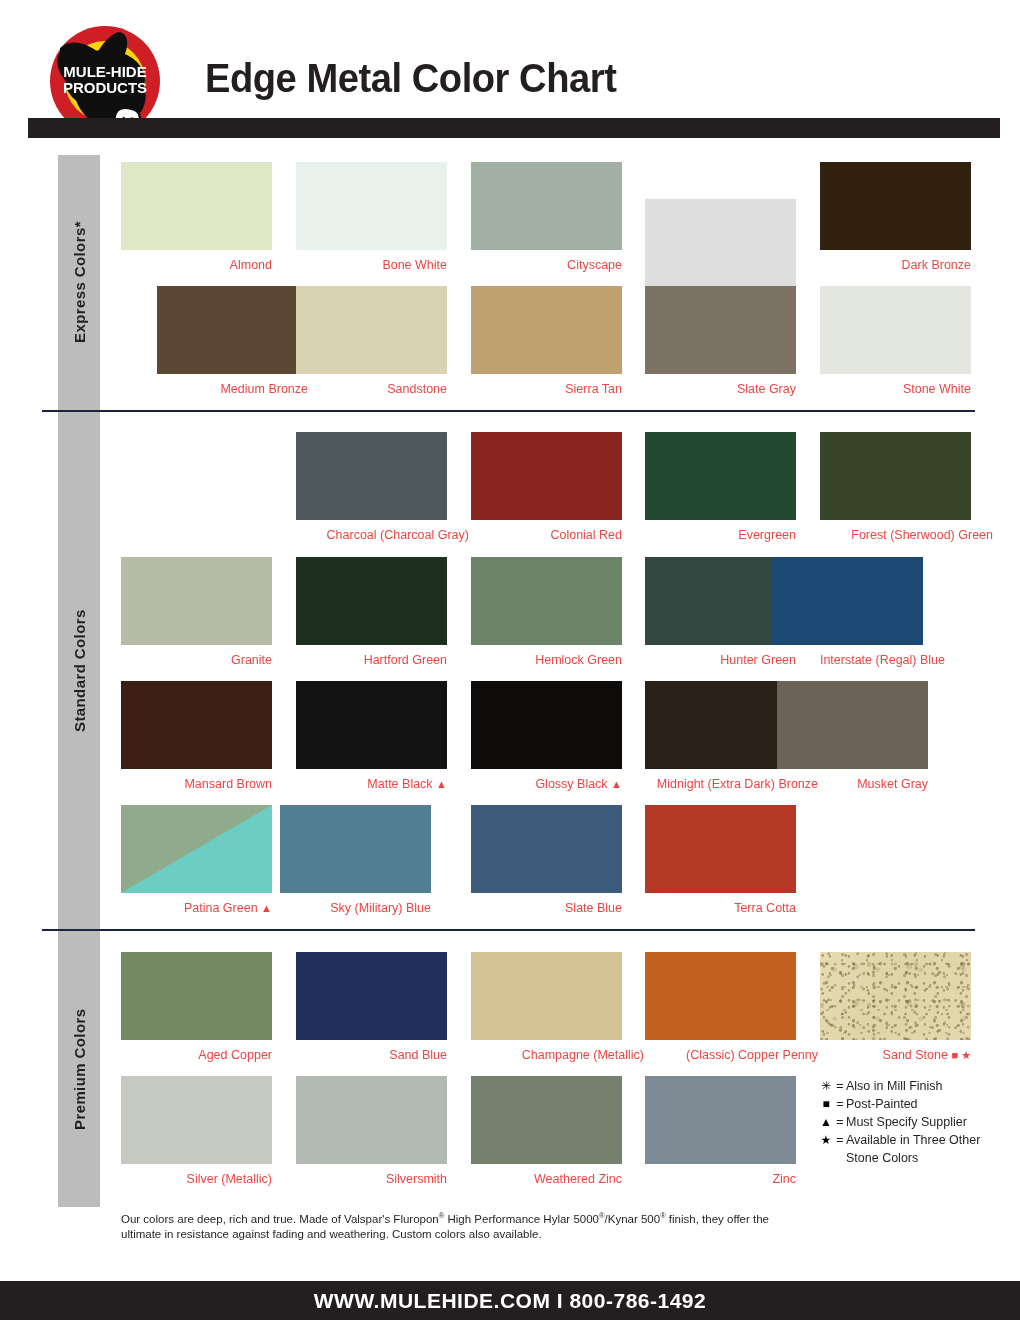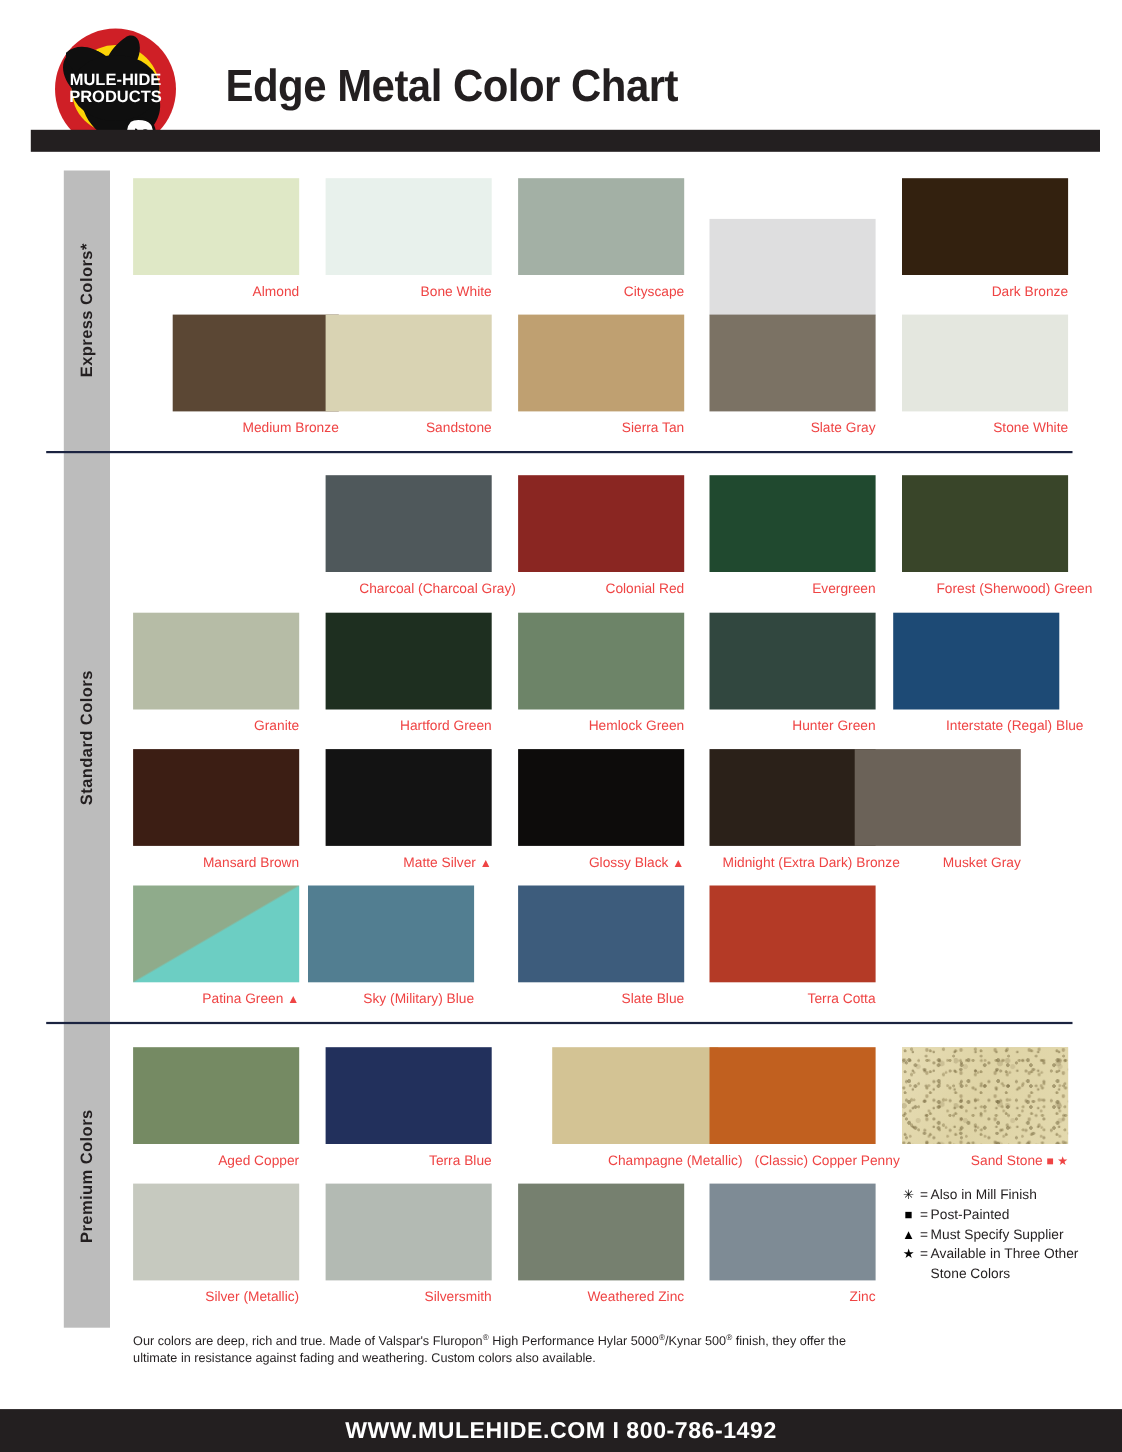--- a/index.html
+++ b/index.html
@@ -232,32 +232,32 @@
     <span class="sw-label">Hartford Green</span>
   </div>
   <div class="swatch" style="left:471px;top:557px;">
     <span class="chip" style="background: rgb(109, 132, 104);"></span>
     <span class="sw-label">Hemlock Green</span>
   </div>
   <div class="swatch" style="left:645px;top:557px;">
     <span class="chip" style="background: rgb(49, 71, 63);"></span>
     <span class="sw-label">Hunter Green</span>
   </div>
-  <div class="swatch" style="left:812px;top:557px;">
+  <div class="swatch" style="left:772px;top:557px;">
     <span class="chip" style="background: rgb(29, 74, 117);"></span>
     <span class="sw-label wide">Interstate (Regal) Blue</span>
   </div>
 
   <div class="swatch" style="left:121px;top:681px;">
     <span class="chip" style="background: rgb(60, 30, 20);"></span>
     <span class="sw-label">Mansard Brown</span>
   </div>
   <div class="swatch" style="left:296px;top:681px;">
     <span class="chip" style="background: rgb(19, 19, 19);"></span>
-    <span class="sw-label"><span>Matte Silver</span> <span class="mark">▲</span></span>
+    <span class="sw-label"><span>Matte Black</span> <span class="mark">▲</span></span>
   </div>
   <div class="swatch" style="left:471px;top:681px;">
     <span class="chip" style="background: rgb(13, 12, 11);"></span>
     <span class="sw-label"><span>Glossy Black</span> <span class="mark">▲</span></span>
   </div>
   <div class="swatch" style="left:645px;top:681px;">
     <span class="chip" style="background: rgb(43, 33, 25);"></span>
     <span class="sw-label wide">Midnight (Extra Dark) Bronze</span>
   </div>
   <div class="swatch" style="left:777px;top:681px;">
@@ -281,23 +281,23 @@
     <span class="chip" style="background: rgb(180, 58, 38);"></span>
     <span class="sw-label">Terra Cotta</span>
   </div>
 
   <div class="swatch" style="left:121px;top:952px;">
     <span class="chip" style="background: rgb(117, 138, 99);"></span>
     <span class="sw-label">Aged Copper</span>
   </div>
   <div class="swatch" style="left:296px;top:952px;">
     <span class="chip" style="background: rgb(34, 48, 92);"></span>
-    <span class="sw-label">Terra Blue</span>
-  </div>
-  <div class="swatch" style="left:471px;top:952px;margin-left:31px;">
+    <span class="sw-label">Sand Blue</span>
+  </div>
+  <div class="swatch" style="left:471px;top:952px;">
     <span class="chip" style="background: rgb(211, 195, 148);"></span>
     <span class="sw-label wide">Champagne (Metallic)</span>
   </div>
   <div class="swatch" style="left:645px;top:952px;">
     <span class="chip" style="background: rgb(193, 96, 31);"></span>
     <span class="sw-label wide">(Classic) Copper Penny</span>
   </div>
   <div class="swatch" style="left:820px;top:952px;">
     <span class="chip chip-sandstone"></span>
     <span class="sw-label"><span>Sand Stone</span> <span class="mark">■ ★</span></span>

